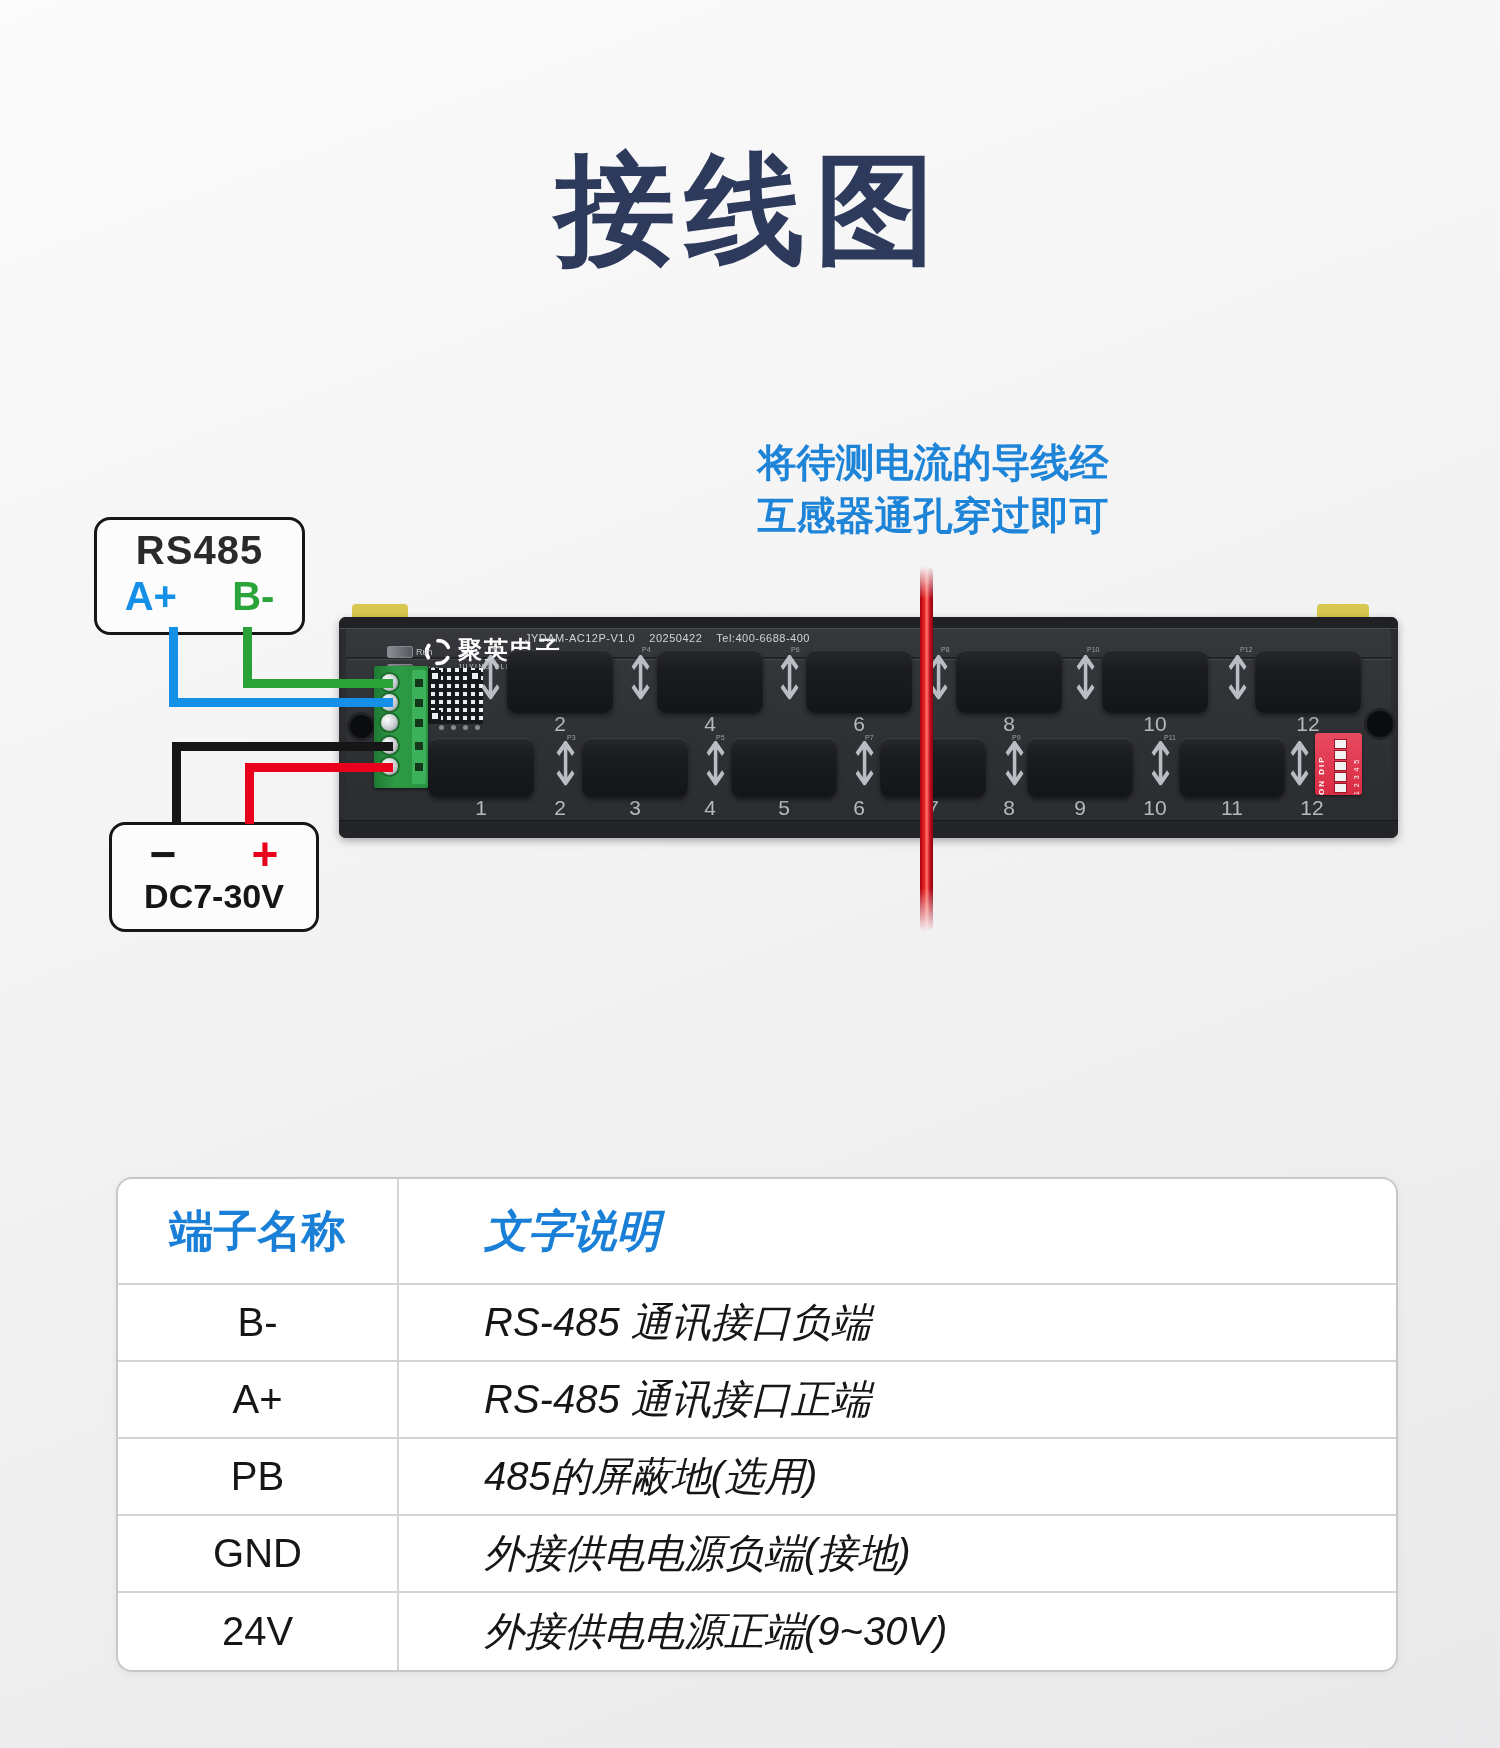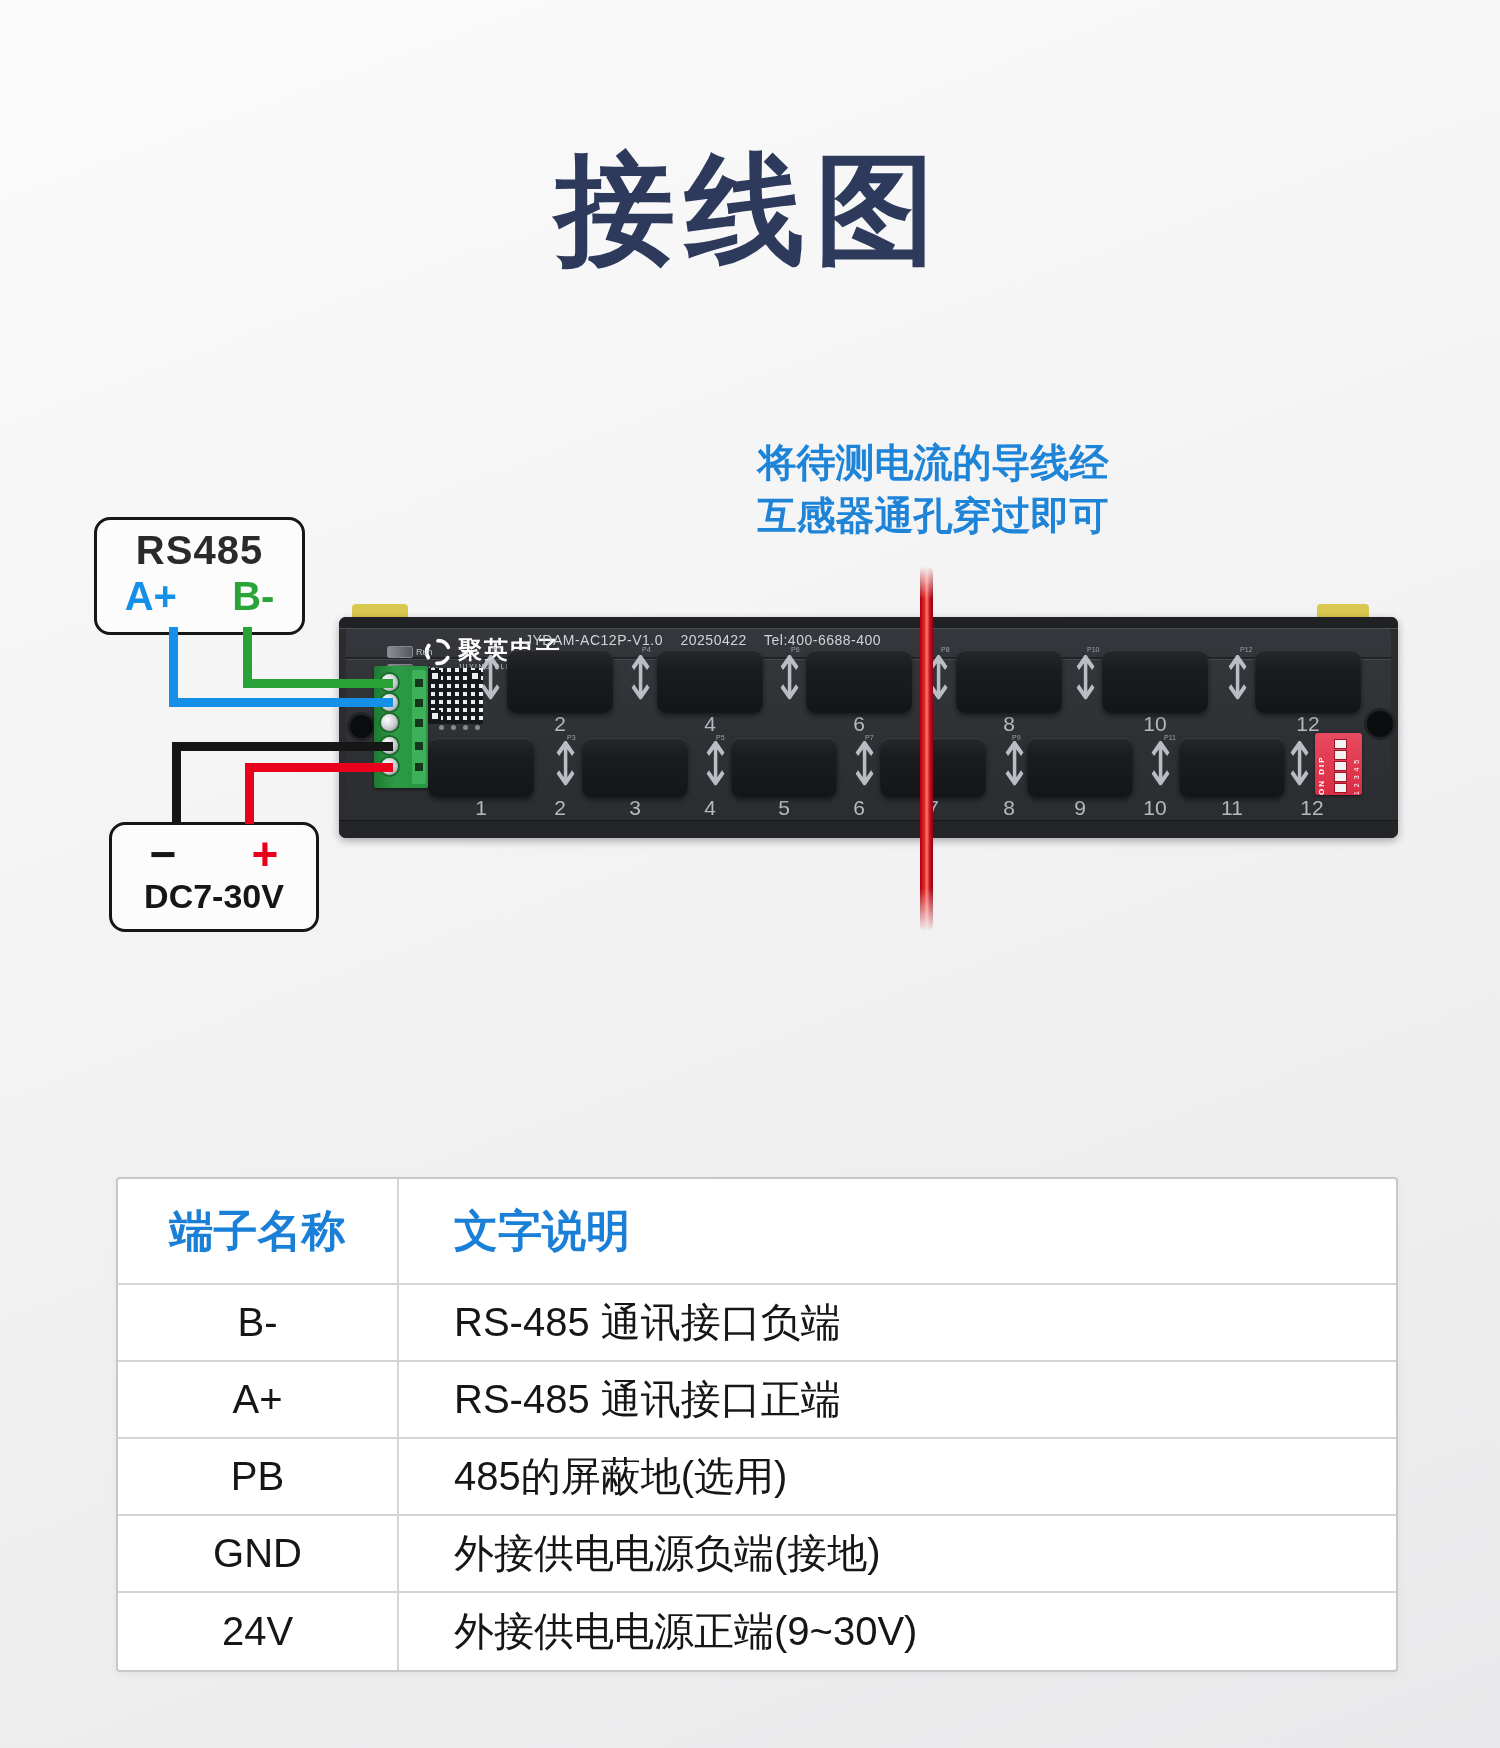--- a/index.html
+++ b/index.html
@@ -51,21 +51,21 @@
   .groove{position:absolute;left:7px;top:40px;width:1045px;height:2px;background:#212327;border-bottom:1px solid #45484d;}
   .bezel-bottom{position:absolute;left:0;bottom:0;right:0;height:17px;background:#232528;
     border-top:1px solid #17181a;border-radius:0 0 7px 7px;}
   .earhole{position:absolute;border-radius:50%;background:#0b0c0d;box-shadow:0 0 0 3px #202225;}
   .earhole.l{left:11px;top:98px;width:23px;height:23px;}
   .earhole.r{left:1028px;top:94px;width:26px;height:26px;}
 
   .logo{position:absolute;left:84px;top:20px;display:flex;align-items:flex-start;}
   .brand{margin-left:5px;color:#fff;font-size:24px;font-weight:700;line-height:26px;letter-spacing:2px;}
   .brand-sub{display:block;font-size:6.5px;font-weight:400;color:#c9cdd2;letter-spacing:1.6px;line-height:8px;}
-  .model-line{position:absolute;left:186px;top:15px;font-size:14px;color:#d0d4d8;letter-spacing:.5px;white-space:pre;}
+  .model-line{position:absolute;left:186px;top:15px;font-size:11px;color:#d0d4d8;letter-spacing:.5px;white-space:pre;}
 
   .led{position:absolute;display:flex;align-items:center;}
   .led .pill{width:24px;height:10px;background:linear-gradient(90deg,#8b8f95,#55585e);border:1px solid #83878d;border-radius:2px;}
   .led .led-label{margin-left:3px;font-size:9px;color:#c4c8cd;}
   .led.run{left:48px;top:29px;} .led.pow{left:48px;top:47px;}
 
   .qr{position:absolute;left:88px;top:51px;width:52px;height:52px;background:#eceff1;padding:2px;
     background-image:repeating-linear-gradient(0deg,#17181a 0 4px,transparent 4px 8px),
                      repeating-linear-gradient(90deg,#17181a 0 4px,#eceff1 4px 8px);}
   .finder{position:absolute;width:12px;height:12px;border:3px solid #17181a;background:#eceff1;box-sizing:border-box;}
@@ -105,26 +105,26 @@
   .arrow.up{top:32px;} .arrow.dn{top:112px;height:72px;line-height:70px;}
 
   
   .red-wire{position:absolute;left:920px;top:566px;width:13px;height:366px;z-index:6;border-radius:6px;
     background:
       linear-gradient(180deg,rgba(243,243,244,1) 0%,rgba(243,243,244,0) 9%,rgba(243,243,244,0) 88%,rgba(243,243,244,1) 100%),
       linear-gradient(90deg,#a80010 0%,#ef2b2b 38%,#ff7a6e 52%,#c51021 75%,#8f000e 100%);}
 
   
   .tbl{position:absolute;left:116px;top:1177px;width:1278px;background:#ffffff;
-    border:2px solid #c6c8ca;border-radius:4px;overflow:hidden;
+    border:2px solid #c6c8ca;border-radius:16px;overflow:hidden;
     display:grid;grid-template-columns:281px 1fr;grid-template-rows:106px repeat(5,77px);
     box-shadow:0 2px 8px rgba(0,0,0,.05);}
   .cell{display:flex;align-items:center;border-bottom:2px solid #d2d4d6;box-sizing:border-box;}
   .c1{justify-content:center;border-right:2px solid #d2d4d6;}
-  .c2{padding-left:55px;}
+  .c2{padding-left:85px;font-style:italic;}
   .th-text{font-size:44px;font-weight:700;color:#1a7fd6;}
   .td-text{font-size:40px;color:#161616;}
   .lastrow{border-bottom:none;}
 </style>
 </head>
 <body>
 
 <div class="canvas">
 
   <div class="title">接线图</div>

